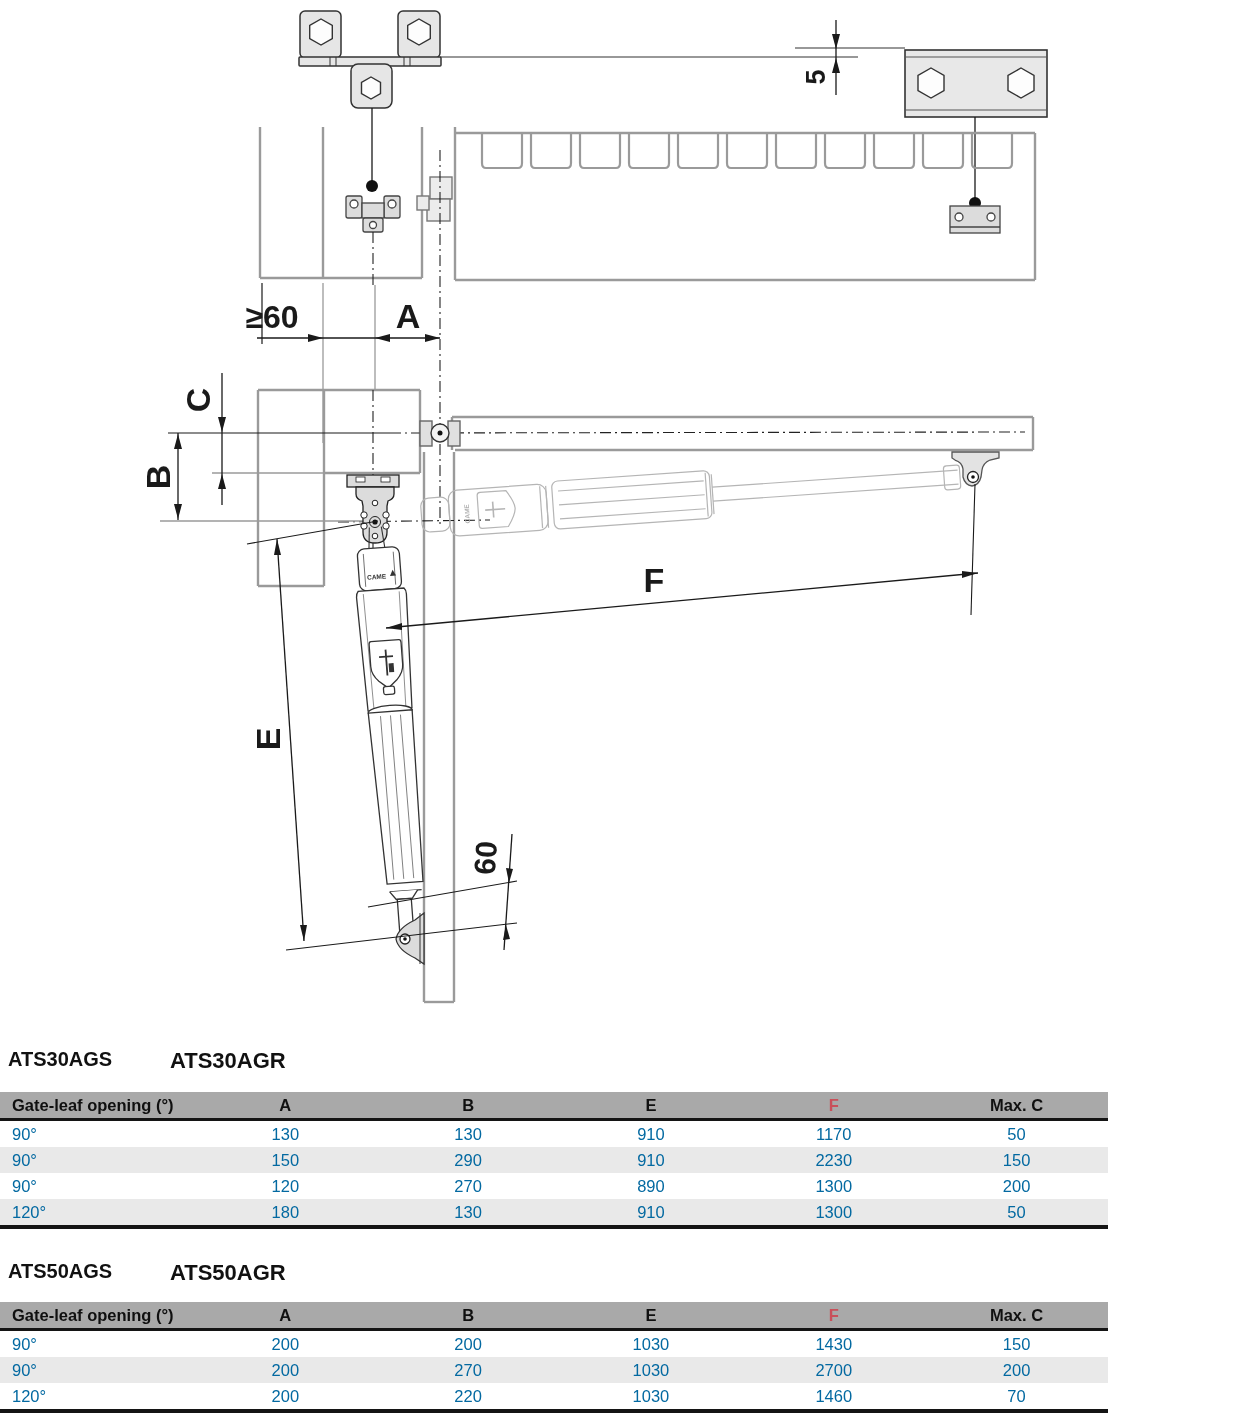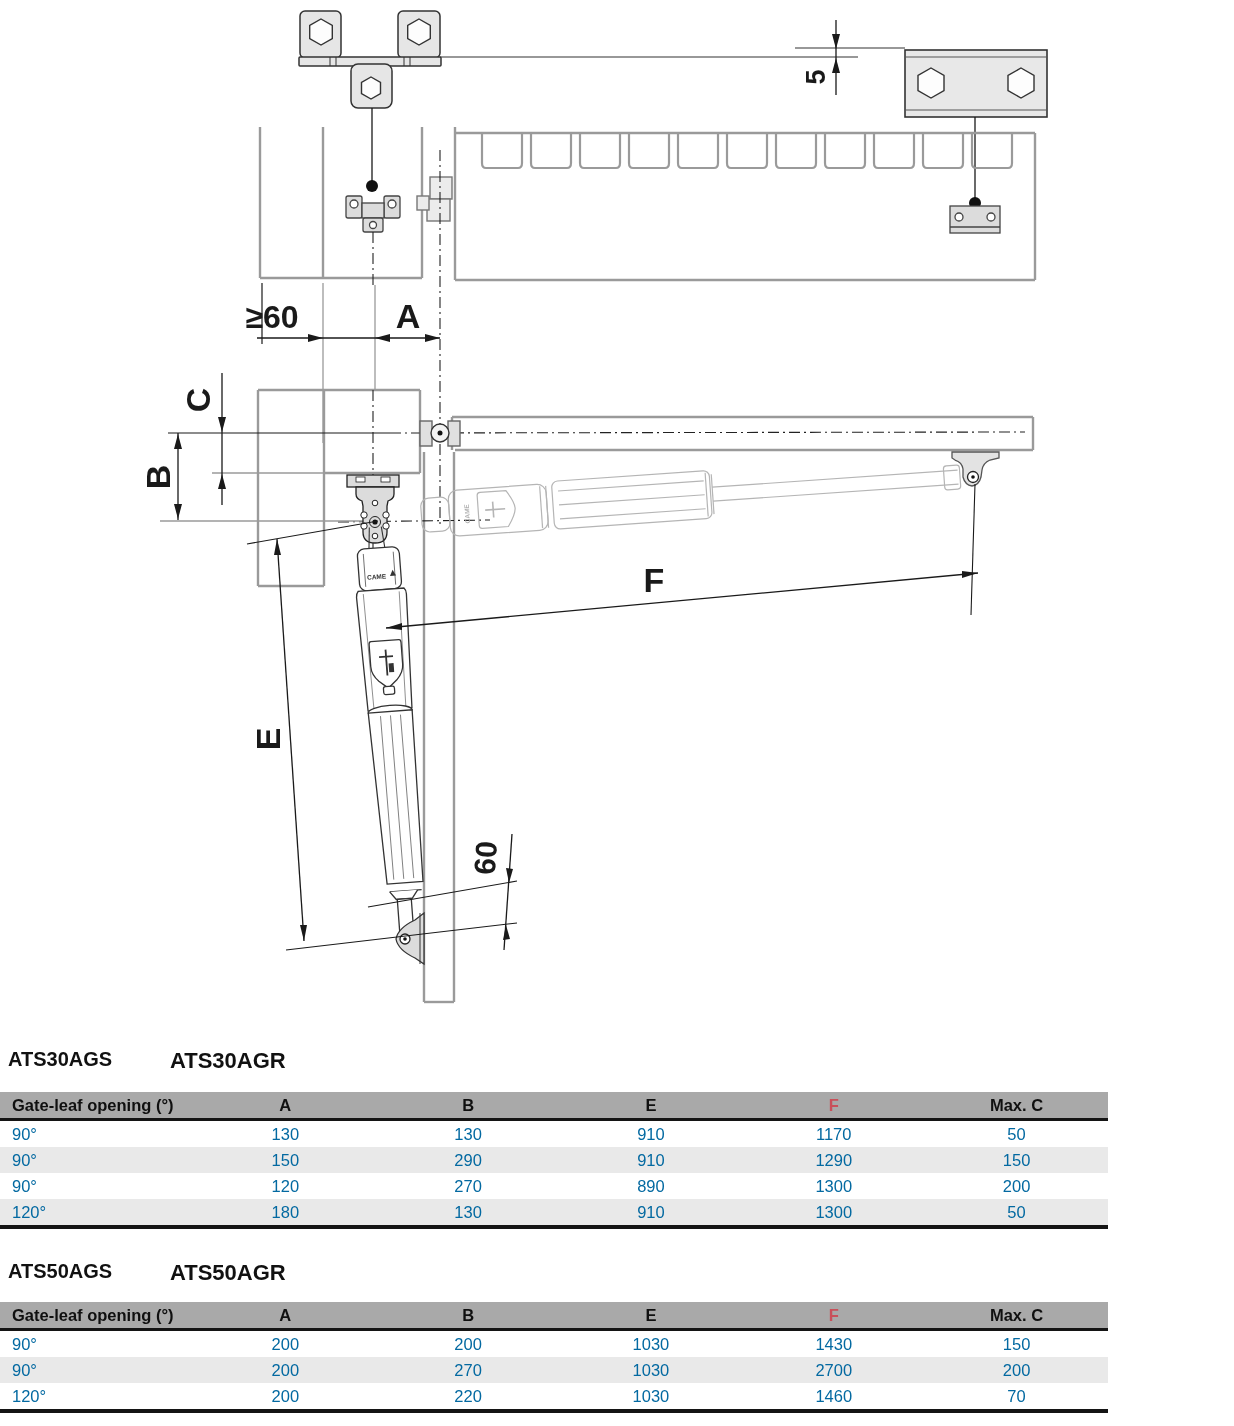--- a/index.html
+++ b/index.html
@@ -292,21 +292,21 @@
         <div class="cell c2">130</div>
         <div class="cell c3">910</div>
         <div class="cell c4">1170</div>
         <div class="cell c5">50</div>
       </div>
       <div class="trow alt">
         <div class="cell c0">90°</div>
         <div class="cell c1">150</div>
         <div class="cell c2">290</div>
         <div class="cell c3">910</div>
-        <div class="cell c4">1290</div>
+        <div class="cell c4">2230</div>
         <div class="cell c5">150</div>
       </div>
       <div class="trow">
         <div class="cell c0">90°</div>
         <div class="cell c1">120</div>
         <div class="cell c2">270</div>
         <div class="cell c3">890</div>
         <div class="cell c4">1300</div>
         <div class="cell c5">200</div>
       </div>

